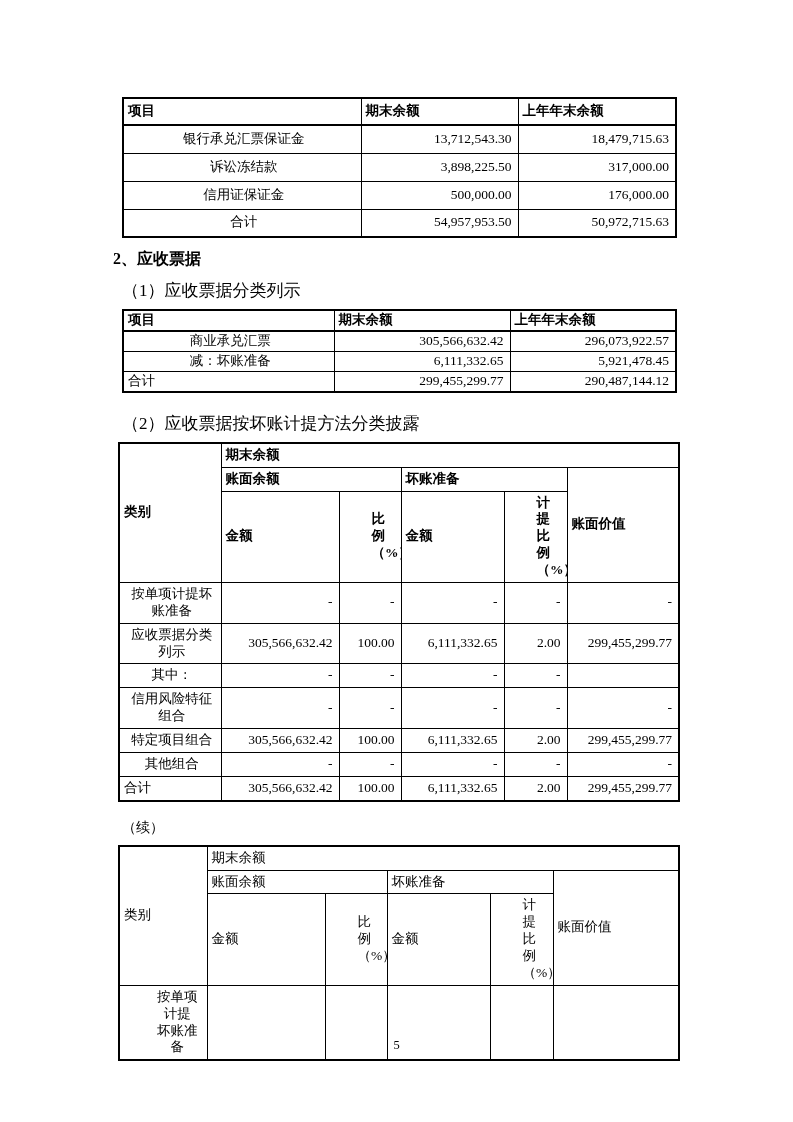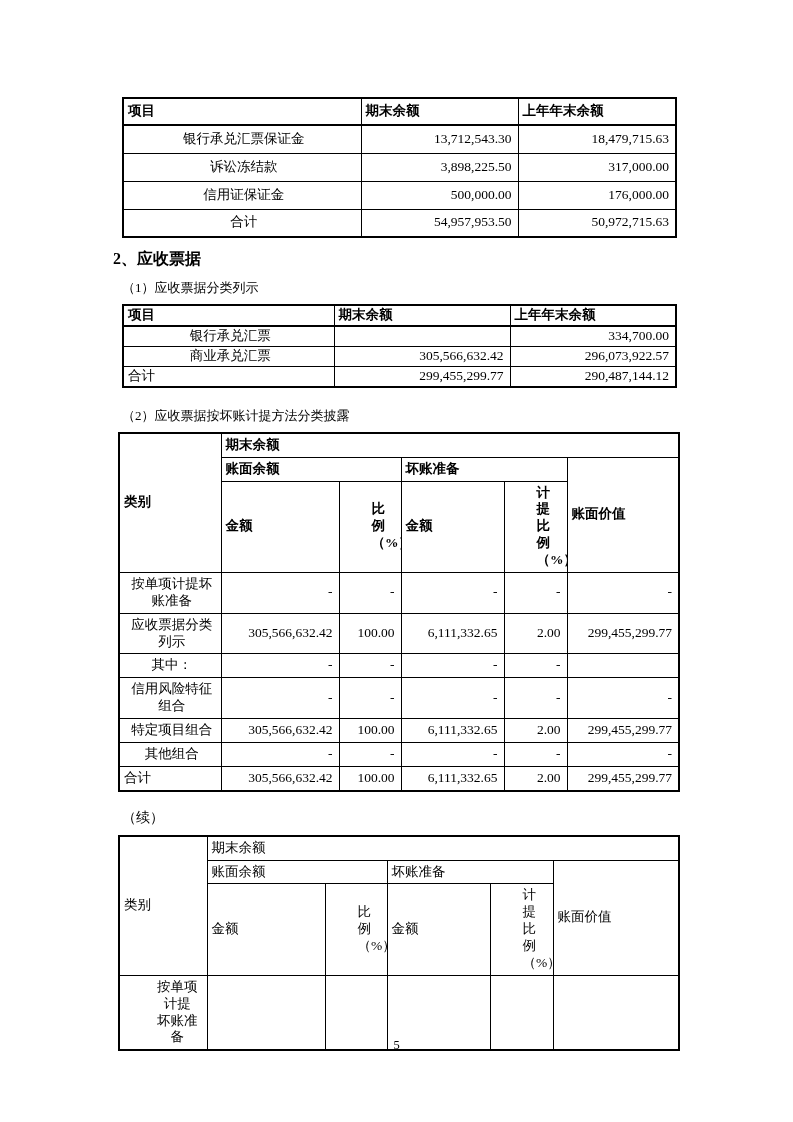--- a/index.html
+++ b/index.html
@@ -43,21 +43,21 @@
   .t1 .hdr td { height: 27px; border-bottom: 2px solid #000; }
 
   
   .sec-title {
     margin: 11px 6px 0 113px;
     font-size: 16px;
     font-weight: bold;
   }
   .sub-title {
     margin: 9px 0 7px 122px;
-    font-size: 13px;
+    font-size: 17px;
   }
 
   
   .t2 { width: 553px; margin-left: 122px; }
   .t2 col:nth-child(1) { width: 211px; }
   .t2 col:nth-child(2) { width: 176px; }
   .t2 col:nth-child(3) { width: 166px; }
   .t2 td { height: 20px; padding-top: 1px; padding-bottom: 1px; }
   .t2 .hdr td { height: 21px; border-bottom: 2px solid #000; }
 
@@ -145,28 +145,28 @@
           <col>
           <col>
         </colgroup>
       <tbody>
           <tr class="hdr">
         <td class="ctr bold">项目</td>
         <td class="ctr bold">期末余额</td>
         <td class="ctr bold">上年年末余额</td>
       </tr>
       <tr>
-        <td class="lbl">银行承兑汇票</td>
-        <td class="num"></td>
-        <td class="num">334,700.00</td>
-      </tr>
-      <tr>
         <td class="lbl">商业承兑汇票</td>
         <td class="num">305,566,632.42</td>
         <td class="num">296,073,922.57</td>
+      </tr>
+      <tr>
+        <td class="lbl">减：坏账准备</td>
+        <td class="num">6,111,332.65</td>
+        <td class="num">5,921,478.45</td>
       </tr>
       <tr>
         <td class="ctr">合计</td>
         <td class="num">299,455,299.77</td>
         <td class="num">290,487,144.12</td>
       </tr>
     </tbody>
       </table>
 
     <div class="sub-title" style="margin-top:19px;">（2）应收票据按坏账计提方法分类披露</div>

